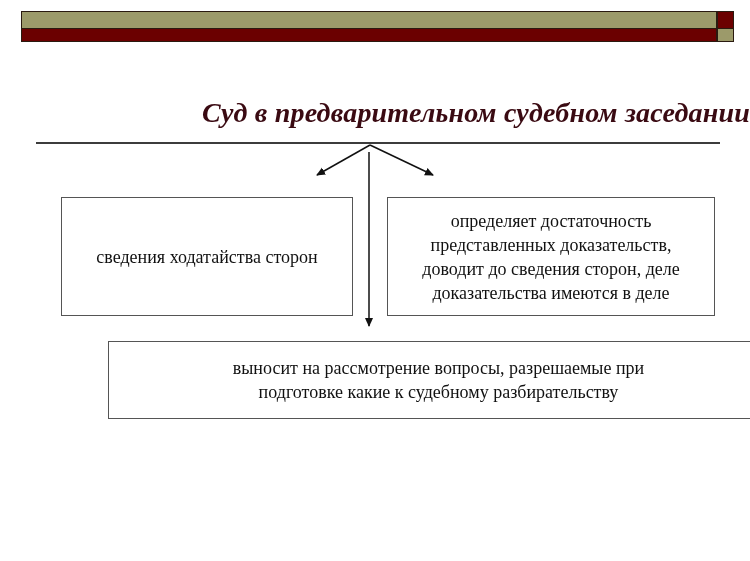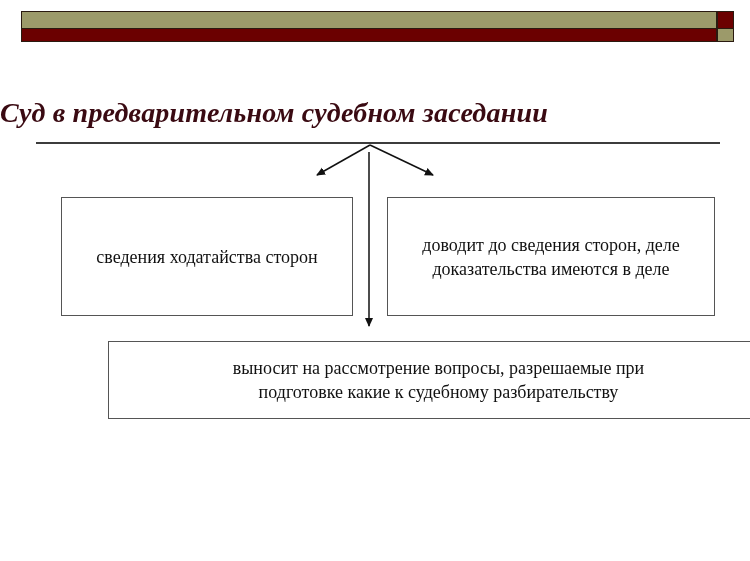--- a/index.html
+++ b/index.html
@@ -18,21 +18,21 @@
   }
   .sq-top {
     position: absolute; left: 717px; top: 11px; width: 17px; height: 18px;
     background: #6b0000; border: 1px solid #2a1a10; box-sizing: border-box;
   }
   .sq-bottom {
     position: absolute; left: 717px; top: 29px; width: 17px; height: 13px;
     background: #9c9a6a; border: 1px solid #2a1a10; border-top: none; box-sizing: border-box;
   }
   .title {
-    position: absolute; left: 0; width: 750px; top: 97px; text-align: left;
+    position: absolute; left: 0; width: 750px; top: 97px; text-align: right;
     font-style: italic; font-weight: bold; font-size: 28px; color: #3a0a12;
     letter-spacing: 0.2px;
   }
   .rule {
     position: absolute; left: 36px; top: 142px; width: 684px; height: 2px;
     background: #3c3c3c;
   }
   svg.arrows { position: absolute; left: 0; top: 0; }
   .box {
     position: absolute; border: 1.5px solid #555; box-sizing: border-box;
@@ -74,20 +74,22 @@
 </svg>
 
 <div class="box box-left">
   <div>
     <span>сведения ходатайства сторон</span>
   </div>
 </div>
 
 <div class="box box-right">
   <div>
+    <span>определяет достаточность</span>
+    <span>представленных доказательств,</span>
     <span>доводит до сведения сторон, деле</span>
     <span>доказательства имеются в деле</span>
   </div>
 </div>
 
 <div class="box box-bottom">
   <div>
     <span>выносит на рассмотрение вопросы, разрешаемые при</span>
     <span>подготовке какие к судебному разбирательству</span>
   </div>

